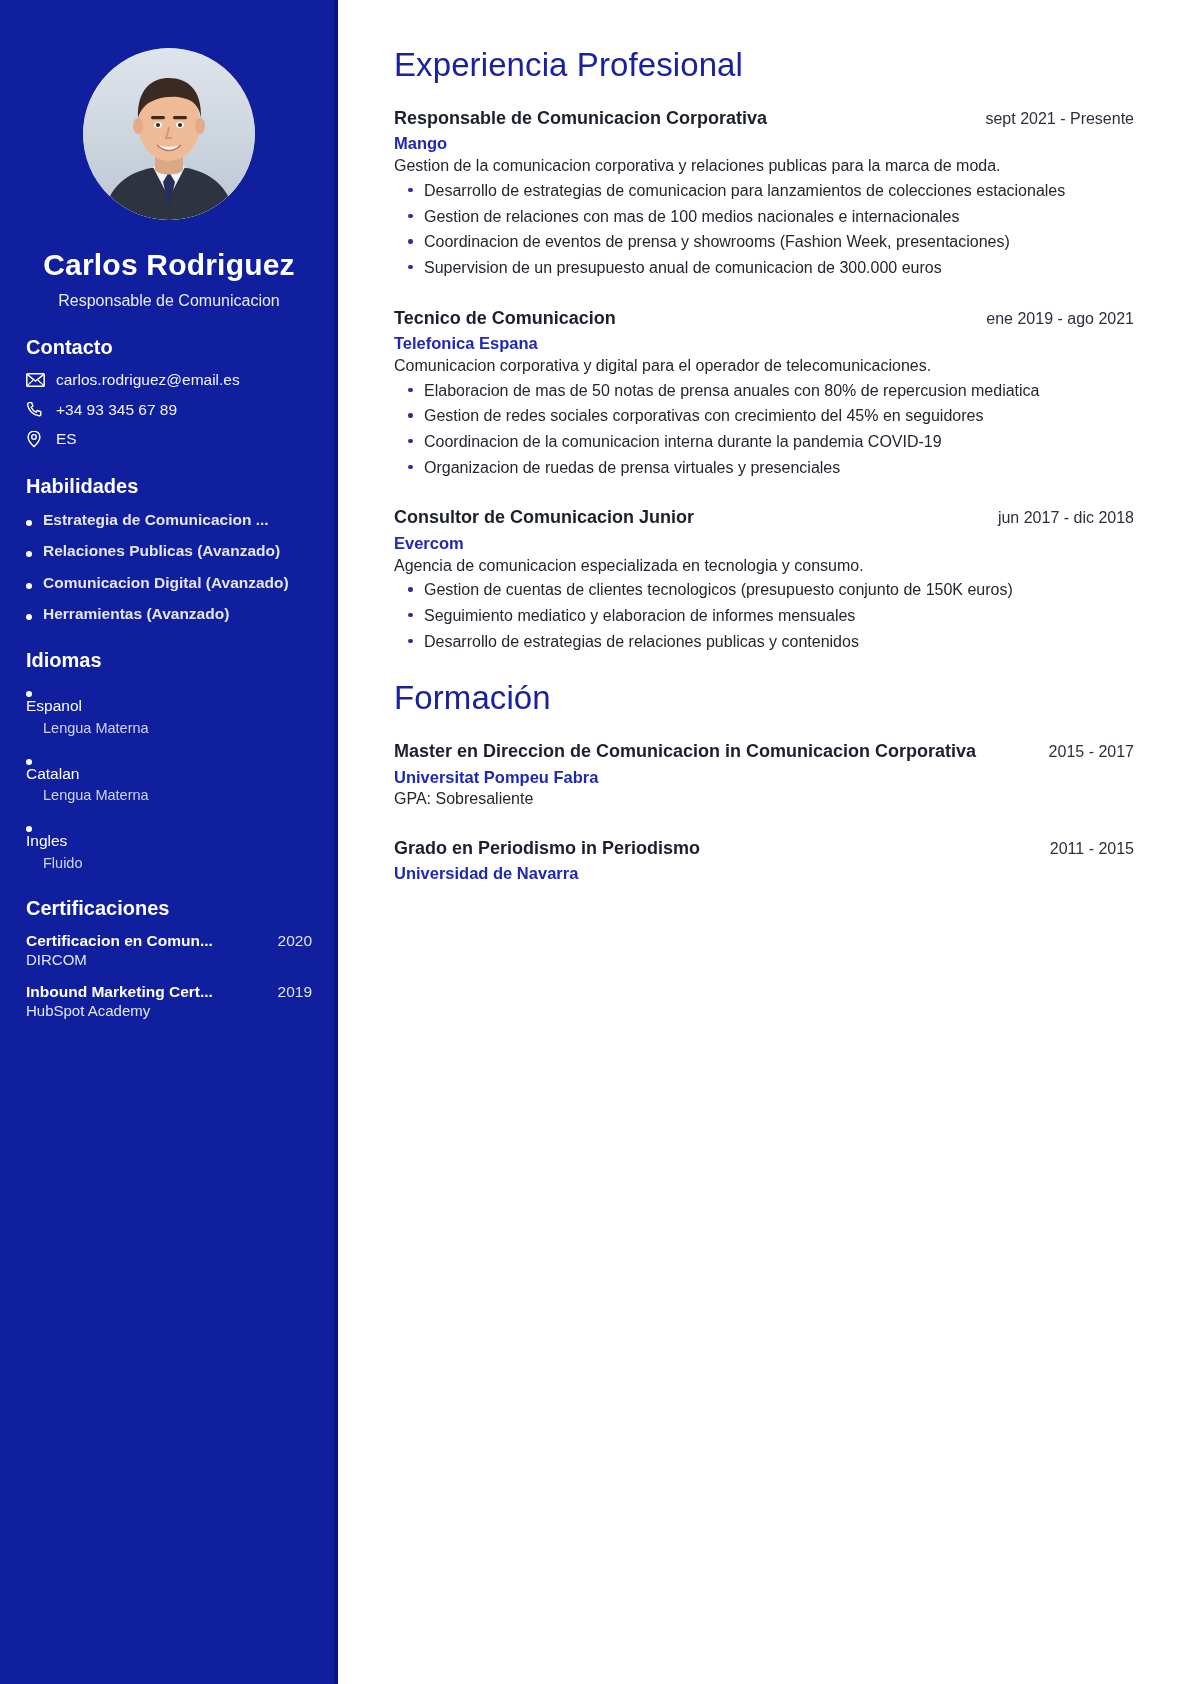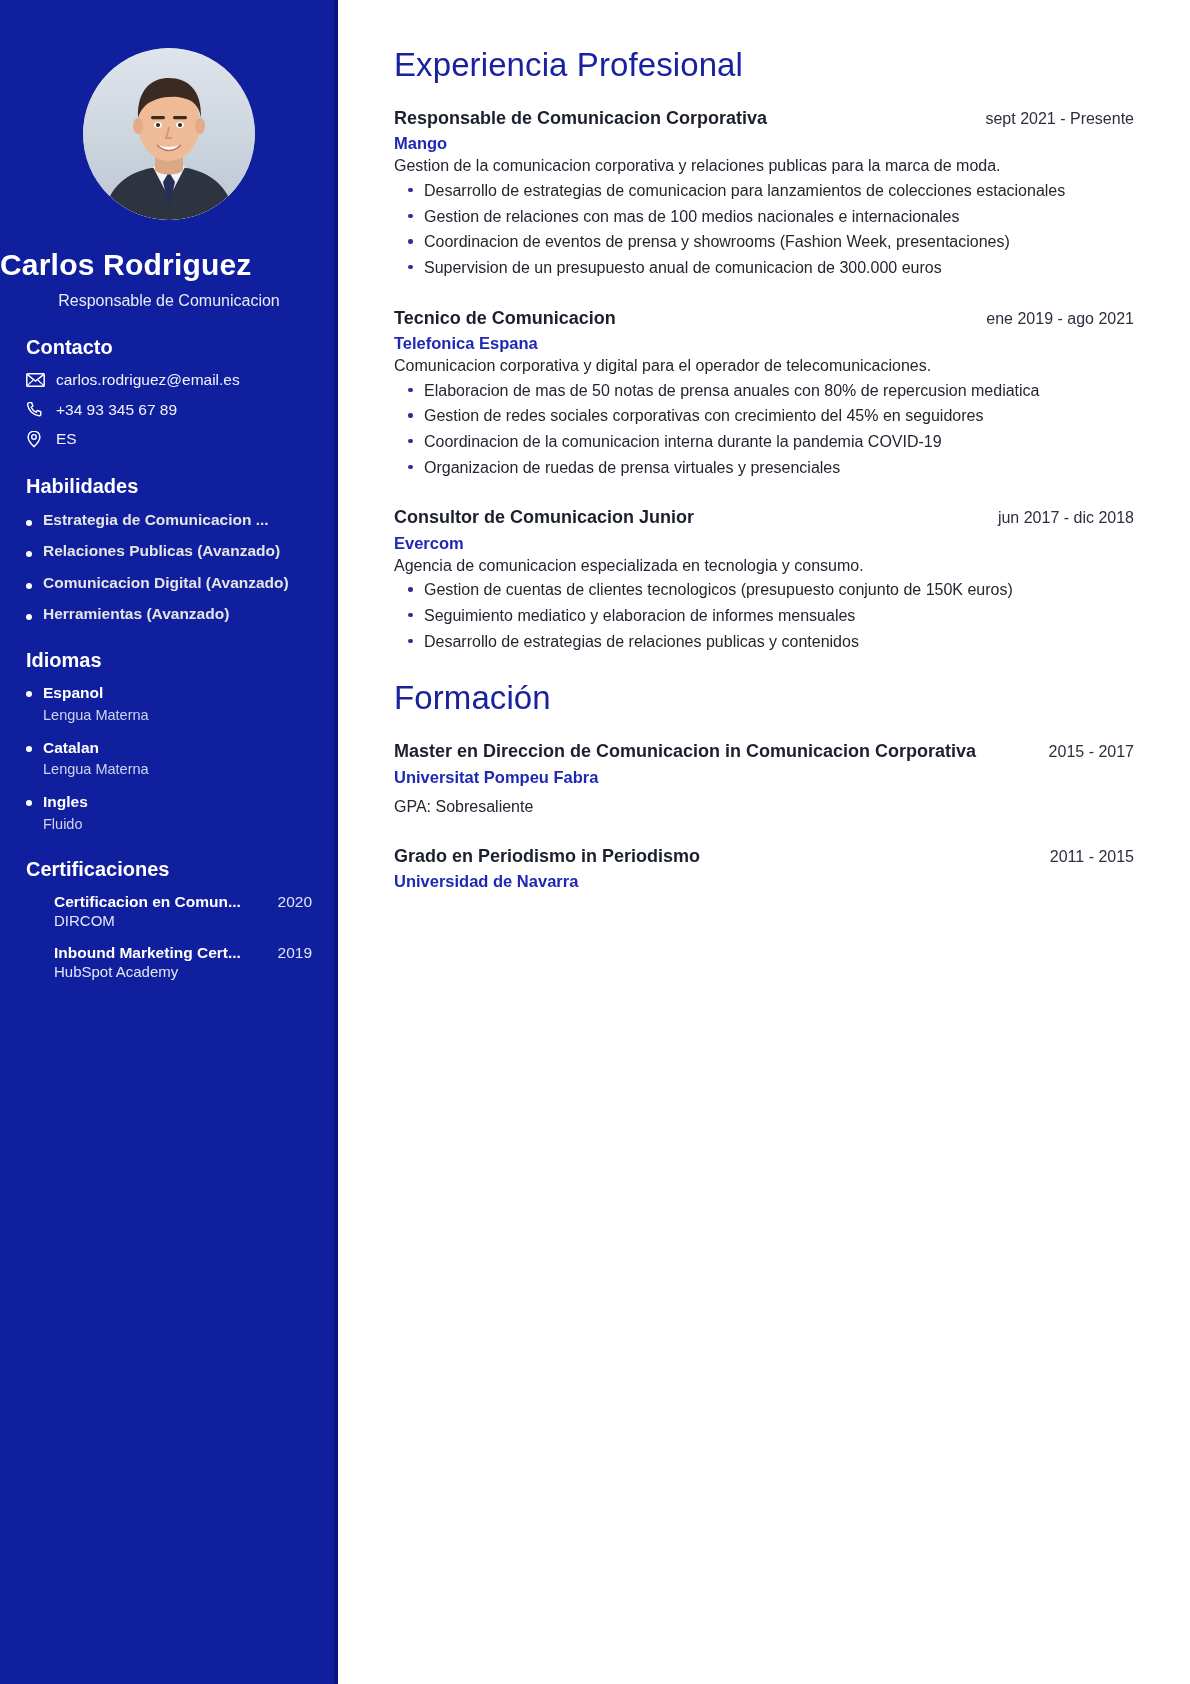--- a/index.html
+++ b/index.html
@@ -47,21 +47,21 @@
     width: 172px;
     height: 172px;
     border-radius: 50%;
     overflow: hidden;
     background: #c9d2dc;
     position: relative;
   }
   .photo svg { display: block; width: 100%; height: 100%; }
 
   .person-name {
-    text-align: left;
+    text-align: center;
     font-size: 30px;
     font-weight: bold;
     letter-spacing: 0.2px;
     margin-top: 28px;
     color: #ffffff;
   }
   .person-title {
     text-align: center;
     font-size: 16px;
     font-weight: normal;
@@ -116,33 +116,34 @@
     background: #ffffff;
     margin-right: 11px;
     margin-top: 7px;
   }
 
   .lang-item { margin-bottom: 16px; }
   .lang-name {
     display: flex;
     align-items: flex-start;
     font-size: 15.5px;
-    font-weight: bold;
+    font-weight: normal;
     color: #ffffff;
     line-height: 1.2;
+    flex-direction: column;
   }
   .lang-level {
     font-size: 14.5px;
     color: #cfd4ee;
     margin-left: 17px;
     margin-top: 4px;
     font-weight: normal;
   }
 
-  .cert-item { margin-bottom: 15px; margin-left: 28px; }
+  .cert-item { margin-bottom: 15px; }
   .cert-top {
     display: flex;
     justify-content: space-between;
     align-items: baseline;
   }
   .cert-name {
     font-size: 15.5px;
     font-weight: bold;
     color: #ffffff;
     white-space: nowrap;
@@ -203,21 +204,21 @@
   .entry-desc {
     font-size: 16px;
     color: #23262f;
     margin-top: 2px;
     line-height: 1.42;
     max-width: 660px;
   }
   .entry-gpa {
     font-size: 16px;
     color: #23262f;
-    margin-top: 9px;
+    margin-top: 1px;
     line-height: 1.4;
   }
   .bullets {
     margin: 2px 0 0 0;
     padding: 0;
     list-style: none;
   }
   .bullets li {
     position: relative;
     padding-left: 30px;

